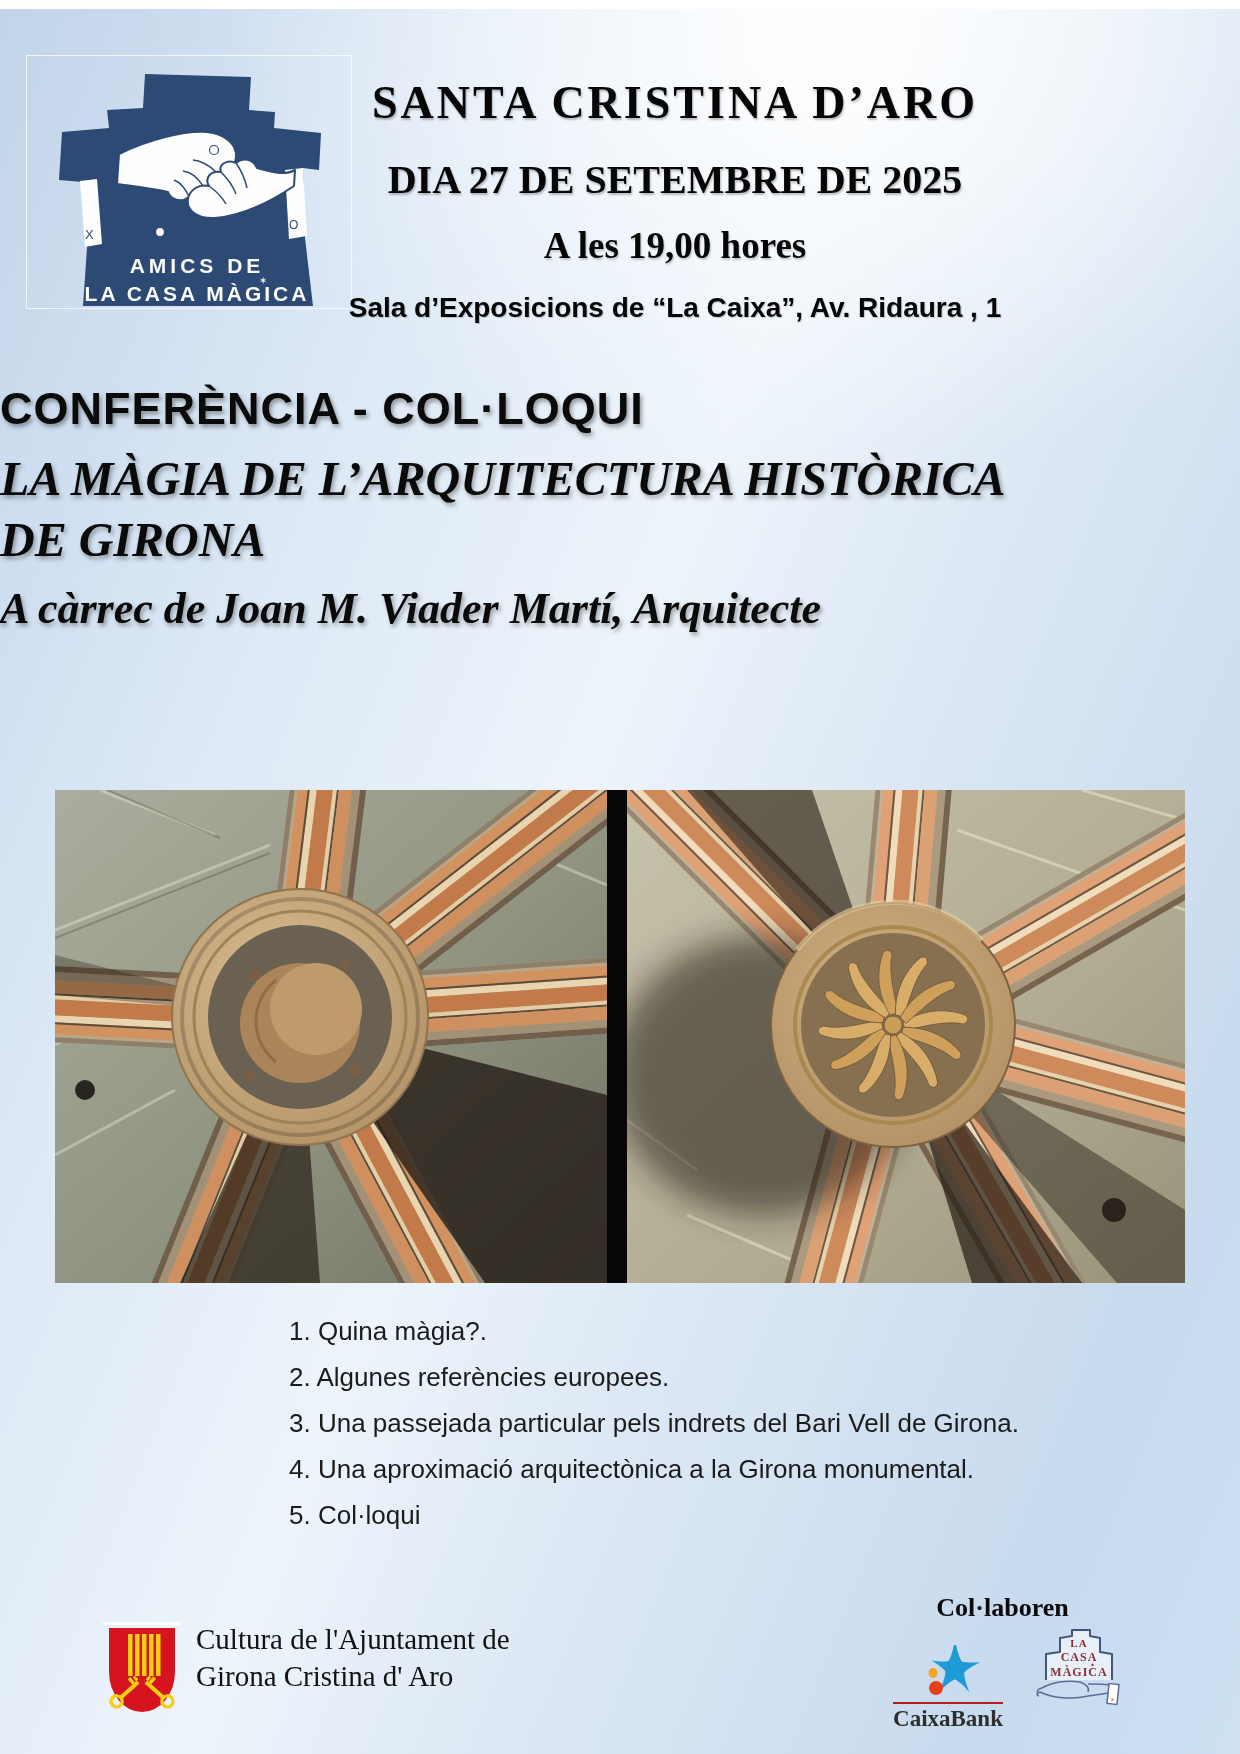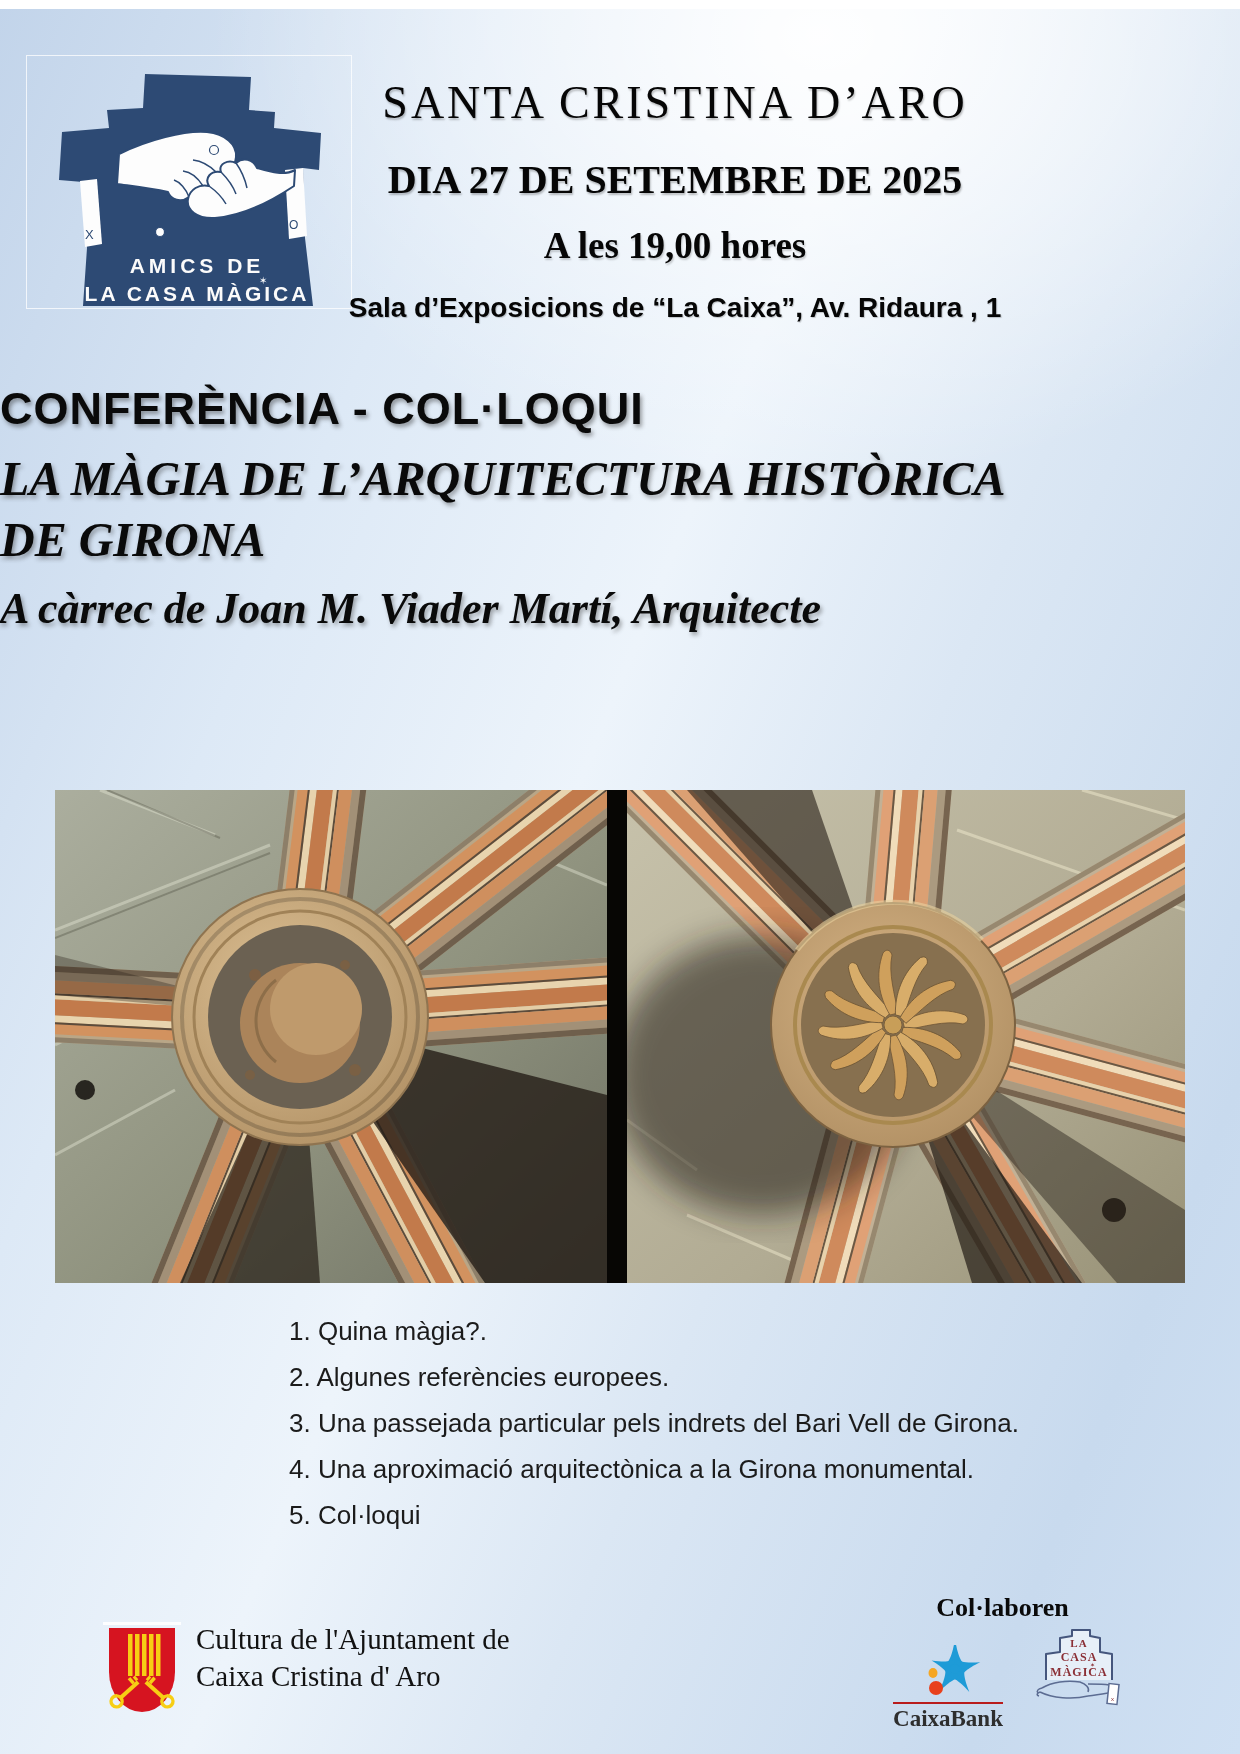--- a/index.html
+++ b/index.html
@@ -13,21 +13,21 @@
   }
   .abs{position:absolute;}
   .top-strip{left:0;top:0;width:1240px;height:9px;background:#ffffff;}
 
   
   .logo-box{left:26px;top:55px;width:324px;height:252px;border:1px solid rgba(255,255,255,.75);}
   .logo-box svg{position:absolute;left:20px;top:2px;}
 
   
   .hline{left:320px;width:710px;text-align:center;color:#060606;}
-  .h-title{top:76px;font-family:"Liberation Serif",serif;font-weight:400;font-size:46px;letter-spacing:3px;text-shadow:1px 2px 2px rgba(0,0,0,.25);}
+  .h-title{top:76px;font-family:"Liberation Serif",serif;font-weight:700;font-size:46px;letter-spacing:3px;text-shadow:1px 2px 2px rgba(0,0,0,.25);}
   .h-date{top:156px;font-family:"Liberation Serif",serif;font-weight:bold;font-size:40px;text-shadow:1px 2px 2px rgba(0,0,0,.25);}
   .h-time{top:224px;font-family:"Liberation Serif",serif;font-weight:bold;font-size:37px;text-shadow:1px 2px 2px rgba(0,0,0,.2);}
   .h-venue{top:292px;font-size:28px;font-weight:bold;text-shadow:1px 1px 1px rgba(0,0,0,.2);}
 
   
   .eline{left:0;width:1240px;text-align:left;color:#0a0a0a;}
   .e-kind{top:383px;font-size:45px;font-weight:bold;letter-spacing:1px;text-shadow:2px 3px 4px rgba(40,40,40,.45);}
   .e-t1{top:451px;font-family:"Liberation Serif",serif;font-style:italic;font-weight:bold;font-size:48px;text-shadow:2px 3px 4px rgba(40,40,40,.4);}
   .e-t2{top:512px;font-family:"Liberation Serif",serif;font-style:italic;font-weight:bold;font-size:48px;text-shadow:2px 3px 4px rgba(40,40,40,.4);}
   .e-speaker{top:583px;font-family:"Liberation Serif",serif;font-style:italic;font-weight:bold;font-size:44px;text-shadow:2px 3px 4px rgba(40,40,40,.4);}
@@ -269,21 +269,21 @@
         <rect x="39" y="70" width="24" height="4" fill="#f7ce14"></rect>
         <rect x="41" y="63" width="3.5" height="7" fill="#f7ce14"></rect>
           <rect x="37" y="65" width="3" height="5" fill="#f7ce14"></rect>
       </g>
     </g>
   </svg>
 </div>
 
 <div class="abs support">
   <div>Cultura de l'Ajuntament de</div>
-  <div>Caixa Cristina d' Aro</div>
+  <div>Girona Cristina d' Aro</div>
 </div>
 
 <div class="abs caixabank">
   <svg width="70" height="52" viewBox="0 0 70 52">
     <g transform="translate(42 24)" fill="#1e9bd7">
       <g transform="rotate(0)">
           <path d="M0,-30 C3,-12 6,-8 9,-5 C4,-3 2,0 0,2 C-2,0 -4,-3 -9,-5 C-6,-8 -3,-12 0,-30 Z"></path>
         </g>
       <g transform="rotate(75) scale(1 .87)">
           <path d="M0,-30 C3,-12 6,-8 9,-5 C4,-3 2,0 0,2 C-2,0 -4,-3 -9,-5 C-6,-8 -3,-12 0,-30 Z"></path>

